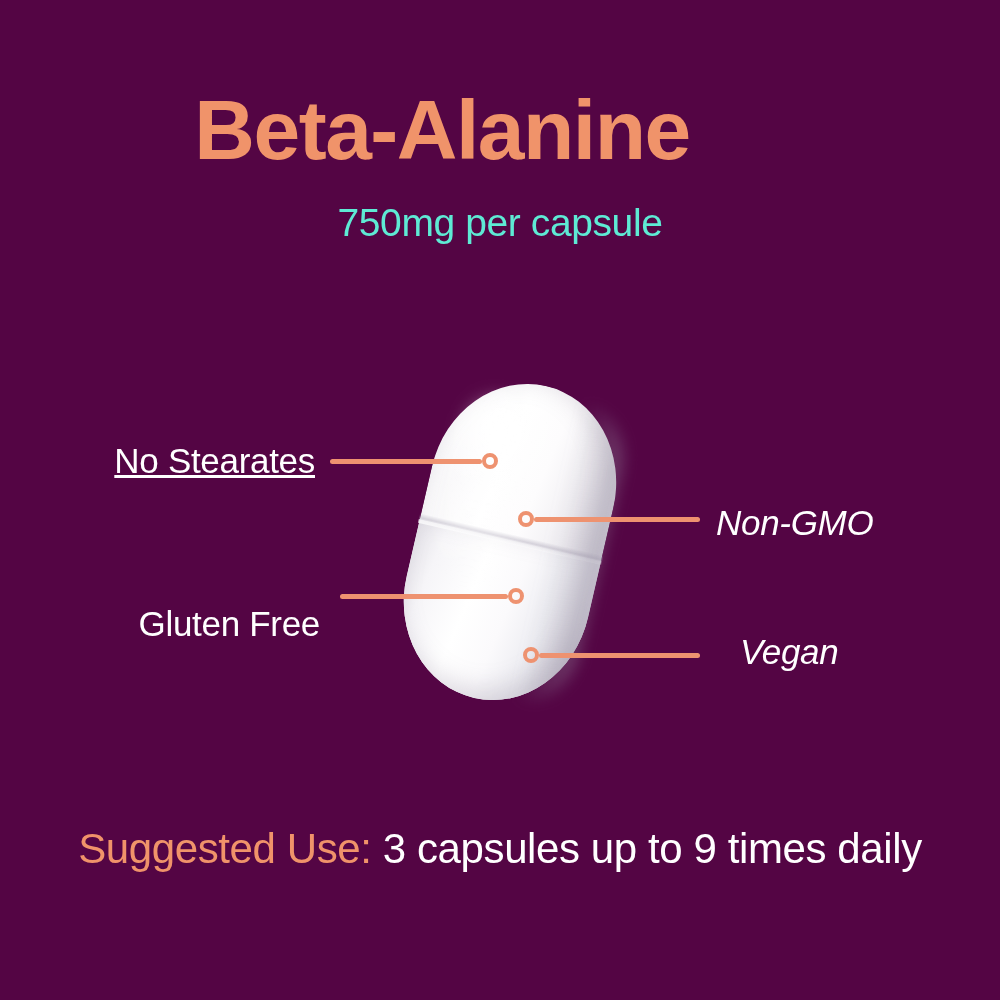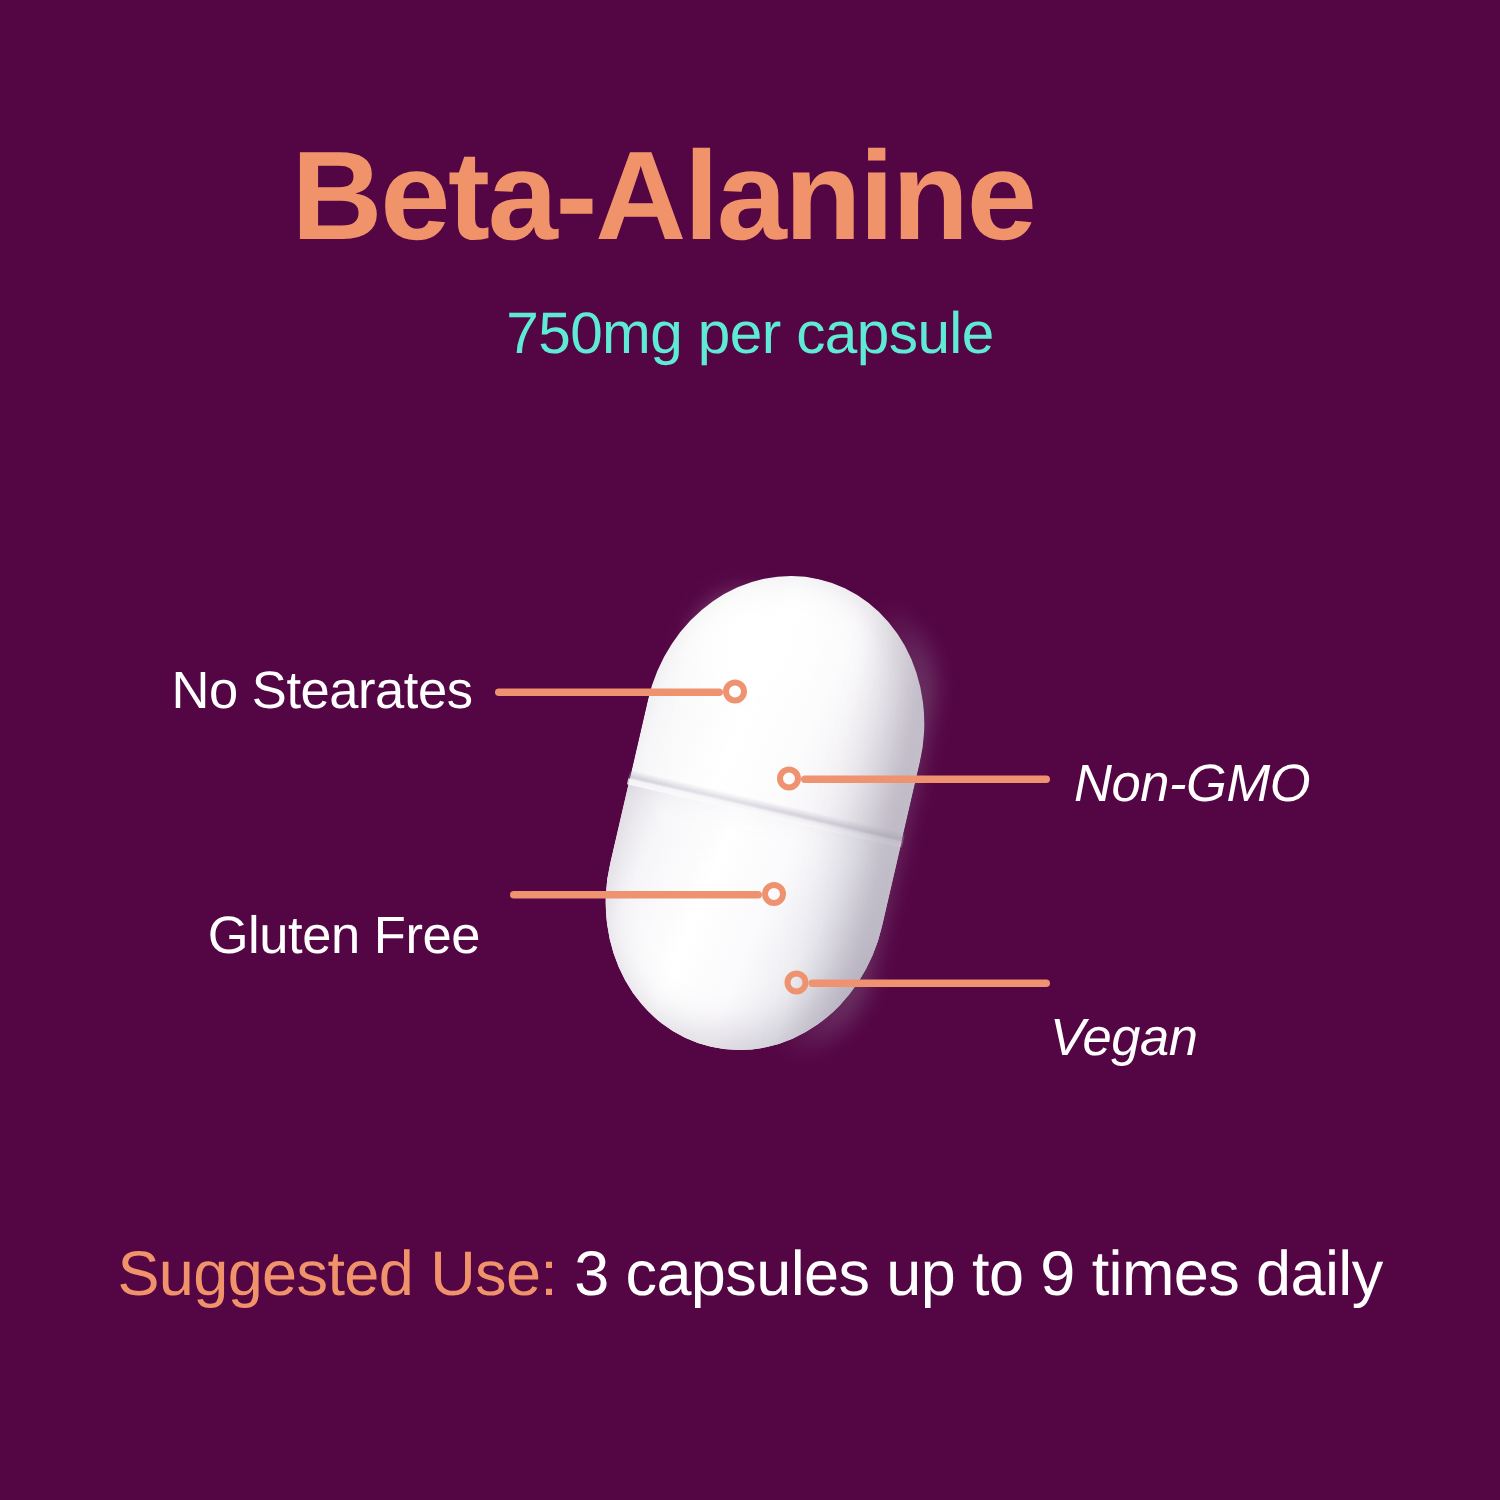--- a/index.html
+++ b/index.html
@@ -196,33 +196,33 @@
 
   <div class="capsule-wrap">
     <div class="capsule"></div>
     <div class="capsule-body"></div>
     <div class="capsule-seam"></div>
     <div class="capsule-seam-edge"></div>
     <div class="capsule-gloss"></div>
     <div class="capsule-shadow-right"></div>
   </div>
 
-  <div class="callout-label left" style="right:685px; top:443px;">No Stearates</div>
+  <div class="callout-label left" style="right:685px; top:443px;text-decoration:underline;">No Stearates</div>
   <div class="leader" style="left:330px; width:152px; top:459px;"></div>
   <div class="dot" style="left:482px; top:453px;"></div>
 
   <div class="callout-label left" style="right:680px; top:606px;">Gluten Free</div>
   <div class="leader" style="left:340px; width:168px; top:594px;"></div>
   <div class="dot" style="left:508px; top:588px;"></div>
 
   <div class="callout-label right" style="left:716px; top:505px;">Non-GMO</div>
   <div class="leader" style="left:534px; width:166px; top:517px;"></div>
   <div class="dot" style="left:518px; top:511px;"></div>
 
-  <div class="callout-label right" style="left:700px; top:634px;margin-top:40px;">Vegan</div>
+  <div class="callout-label right" style="left:740px; top:634px;">Vegan</div>
   <div class="leader" style="left:539px; width:161px; top:653px;"></div>
   <div class="dot" style="left:523px; top:647px;"></div>
 
   <div class="usage">
     <span class="lead">Suggested Use:</span><span> 3 capsules up to 9 times daily</span>
   </div>
 
 </div>
 
 </body></html>

